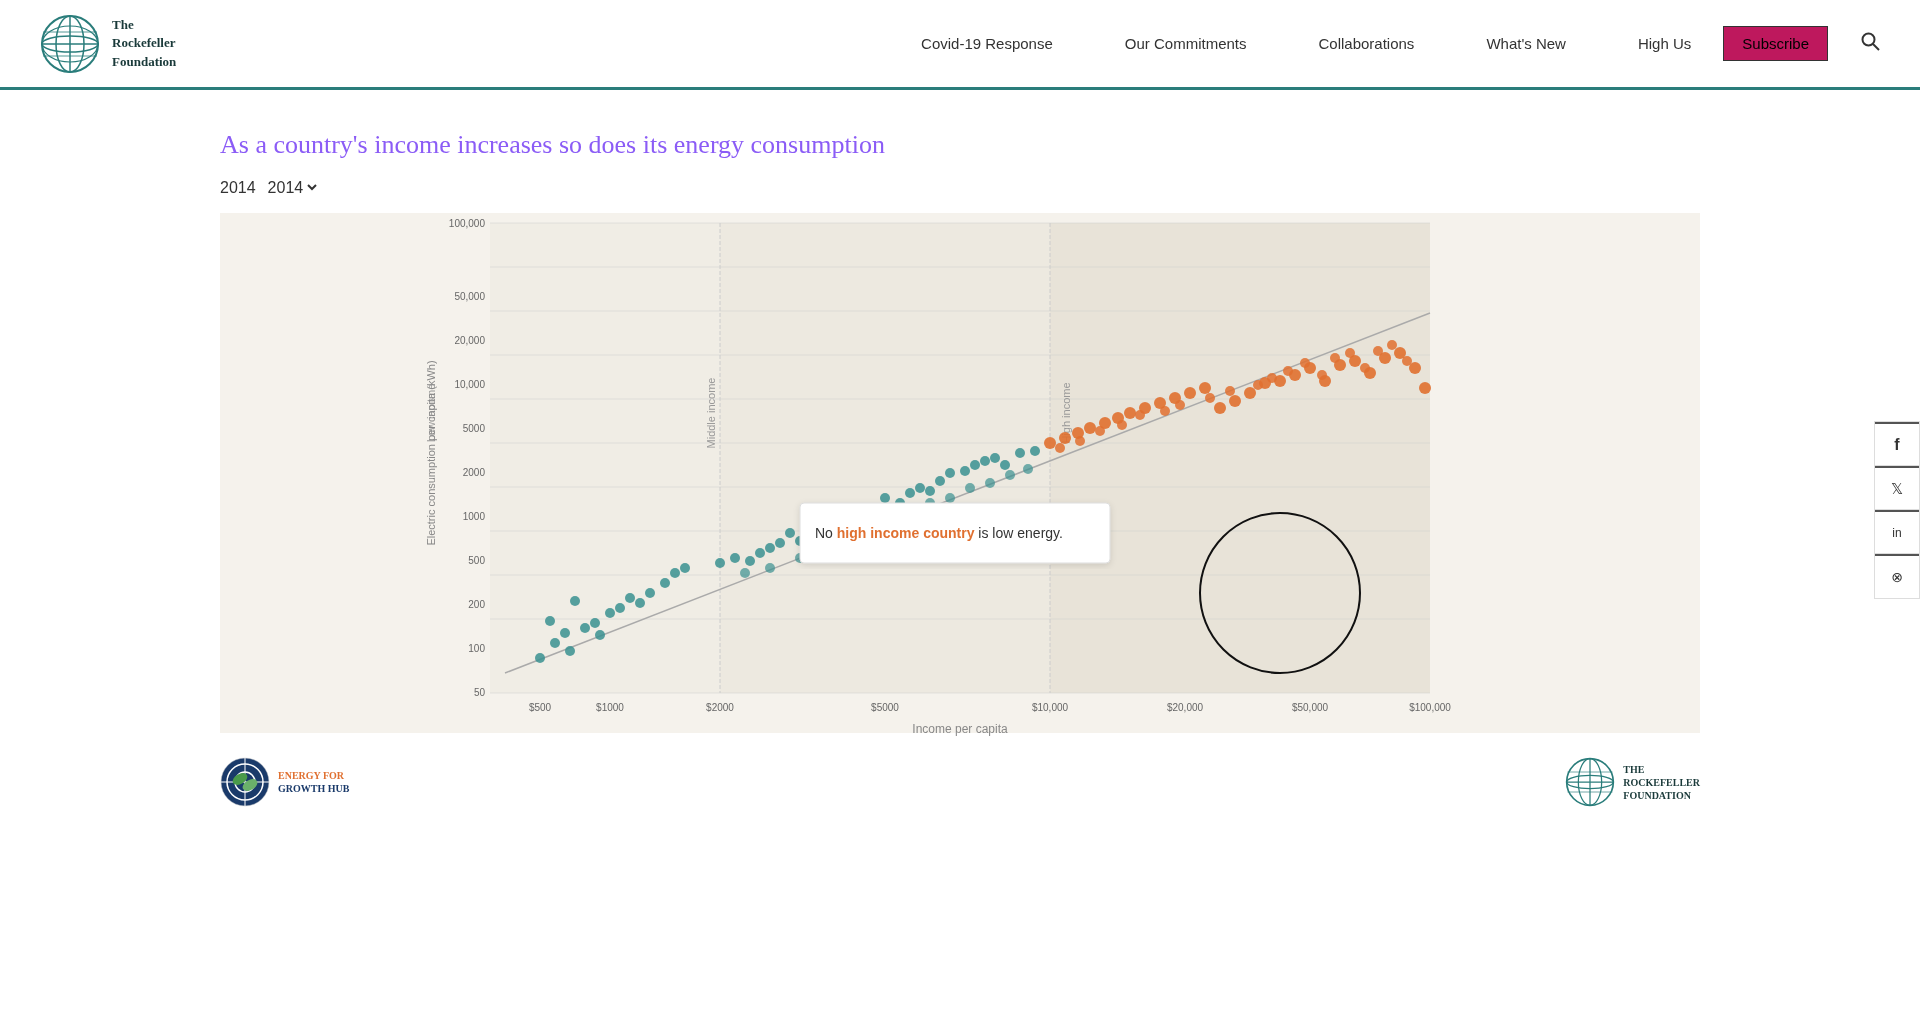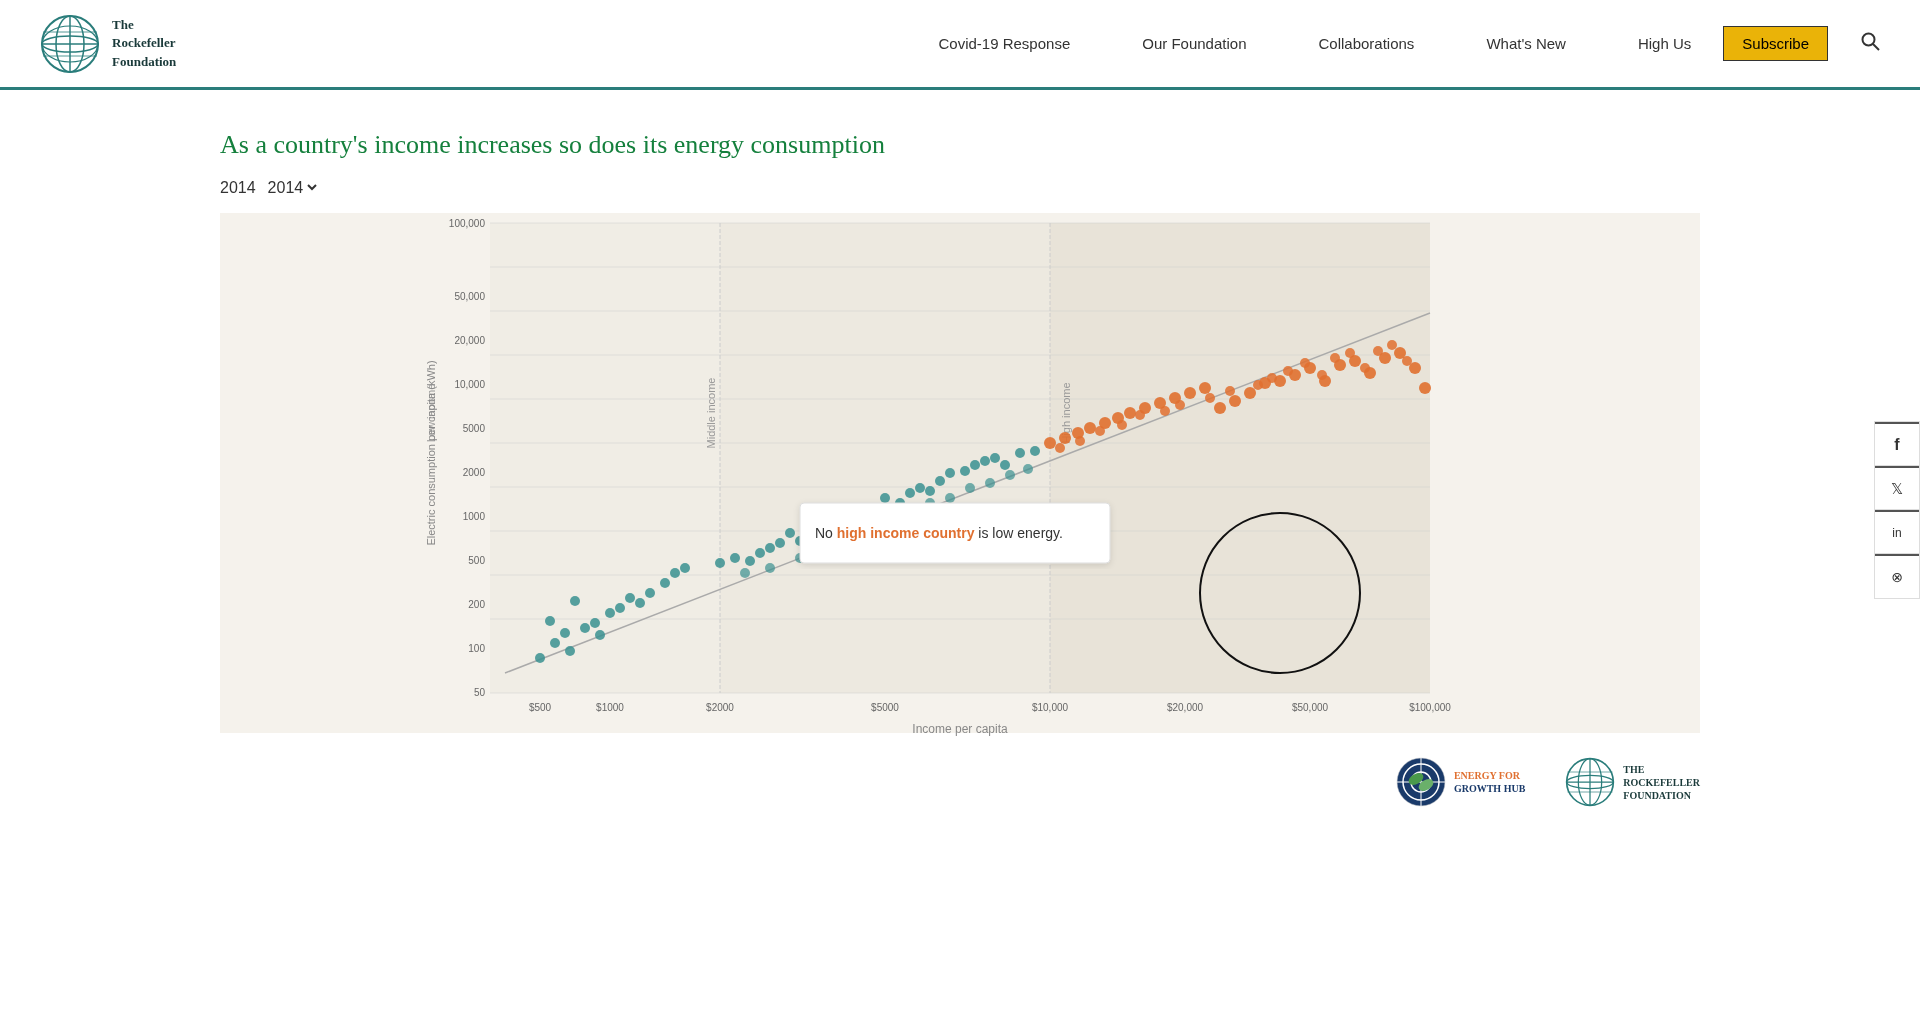--- a/index.html
+++ b/index.html
@@ -40,39 +40,39 @@
       color: #333;
       cursor: pointer;
       font-family: 'Arial', sans-serif;
       text-decoration: none;
       margin-left: 40px;
     }
     .subscribe-btn {
       border: 1.5px solid #333;
       padding: 8px 18px;
       font-size: 15px;
-      background: #eab308;
+      background: #be185d;
       cursor: pointer;
       font-family: 'Arial', sans-serif;
     }
     .search-icon-btn {
       background: none;
       border: none;
       cursor: pointer;
       font-size: 18px;
       color: #333;
     }
 
     
     .main-content {
       padding: 40px 220px 40px 220px;
     }
     .chart-title {
       font-size: 26px;
-      color: #15803d;
+      color: #8b5cf6;
       font-family: 'Georgia', serif;
       margin-bottom: 18px;
       font-weight: normal;
     }
     .year-selector {
       display: flex;
       align-items: flex-end;
       gap: 8px;
       margin-bottom: 16px;
     }
@@ -119,21 +119,21 @@
       color: #333;
       background: #fff;
       border-left: none;
       border-right: none;
     }
     .social-btn:last-child { border-bottom: none; }
 
     
     .footer-logos {
       display: flex;
-      justify-content: flex-end;
+      justify-content: space-between;
       align-items: center;
       gap: 40px;
       padding: 20px 0 30px 0;
     }
     .footer-logo {
       display: flex;
       align-items: center;
       gap: 8px;
     }
     .footer-logo-text {
@@ -163,21 +163,21 @@
     </svg>
     <div class="logo-text">
       <div>The</div>
       <div>Rockefeller</div>
       <div>Foundation</div>
     </div>
   </div>
 
   <nav class="nav">
     <span class="nav-item">Covid-19 Response</span>
-    <span class="nav-item">Our Foundation</span>
+    <span class="nav-item">Our Commitments</span>
     <span class="nav-item">Collaborations</span>
     <span class="nav-item">What's New</span>
     <span class="nav-item">High Us</span>
     <button class="subscribe-btn">Subscribe</button>
     <button class="search-icon-btn">
       <svg width="20" height="20" viewBox="0 0 20 20" fill="none" xmlns="http://www.w3.org/2000/svg">
         <circle cx="8.5" cy="8.5" r="6" stroke="#333" stroke-width="2"></circle>
         <line x1="13" y1="13" x2="19" y2="19" stroke="#333" stroke-width="2"></line>
       </svg>
     </button>

